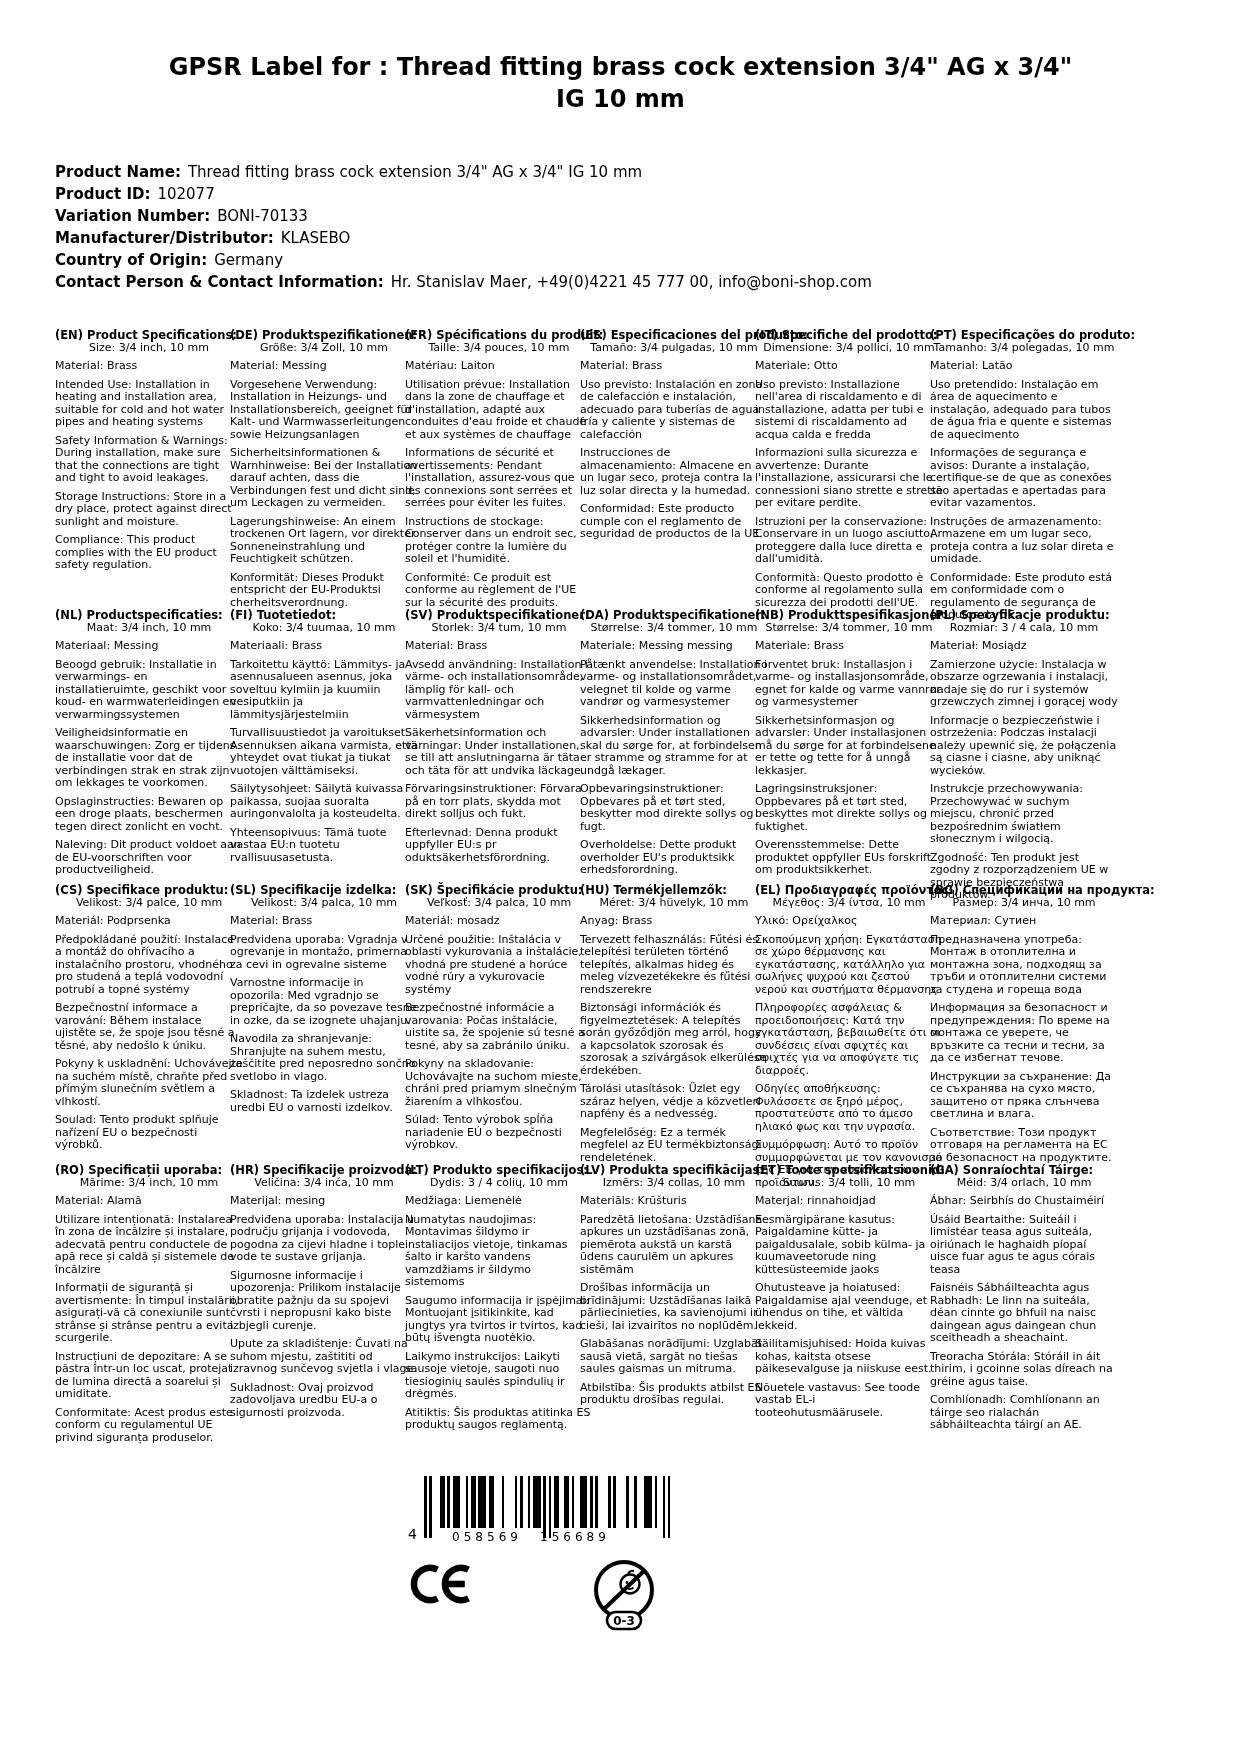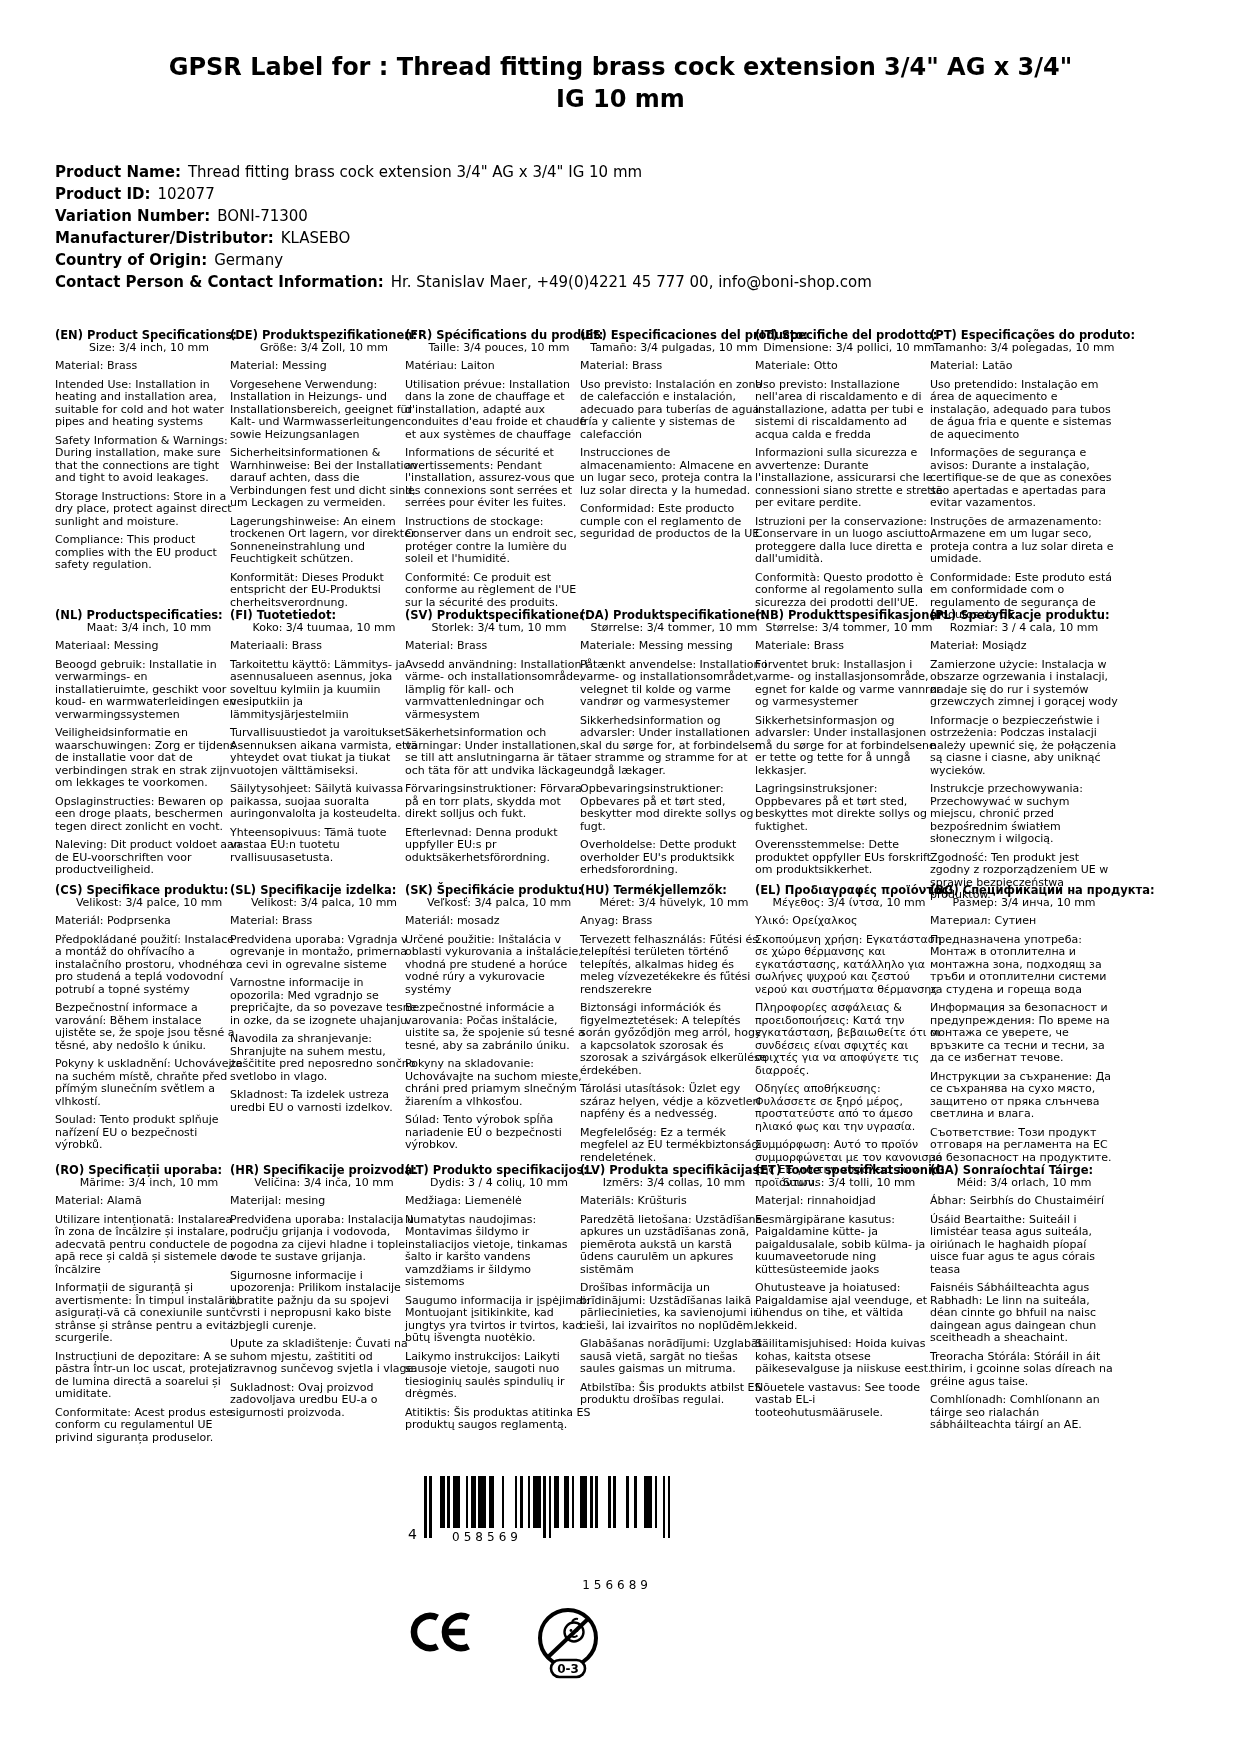--- a/index.html
+++ b/index.html
@@ -70,24 +70,24 @@
     top:50px;
     font-size:14px;
   }
   .bc-digits{
     display:flex;
     width:247px;
     margin-top:2px;
     font-size:12px;
   }
   .bc-digits .grp1{margin-left:10px;width:106px;text-align:center;letter-spacing:4px;}
-  .bc-digits .grp2{width:112px;text-align:right;letter-spacing:4px;margin-top:48px;}
+  .bc-digits .grp2{width:112px;text-align:left;letter-spacing:4px;}
   .marks{
     display:flex;
-    gap:64px;
+    gap:120px;
     align-items:flex-start;
     margin-top:10px;
     margin-left:0px;
   }
   .svg-black{display:block;}
 </style>
 </head>
 <body>
 
 <div class="page">
@@ -97,21 +97,21 @@
   <div class="product-info" id="product-info">
   <div class="info-row">
     <span class="info-label">Product Name:</span><span class="info-value">Thread fitting brass cock extension 3/4" AG x 3/4" IG 10 mm</span>
   </div>
 
   <div class="info-row">
     <span class="info-label">Product ID:</span><span class="info-value">102077</span>
   </div>
 
   <div class="info-row">
-    <span class="info-label">Variation Number:</span><span class="info-value">BONI-71300</span>
+    <span class="info-label">Variation Number:</span><span class="info-value">BONI-70133</span>
   </div>
 
   <div class="info-row">
     <span class="info-label">Manufacturer/Distributor:</span><span class="info-value">KLASEBO</span>
   </div>
 
   <div class="info-row">
     <span class="info-label">Country of Origin:</span><span class="info-value">Germany</span>
   </div>
 

